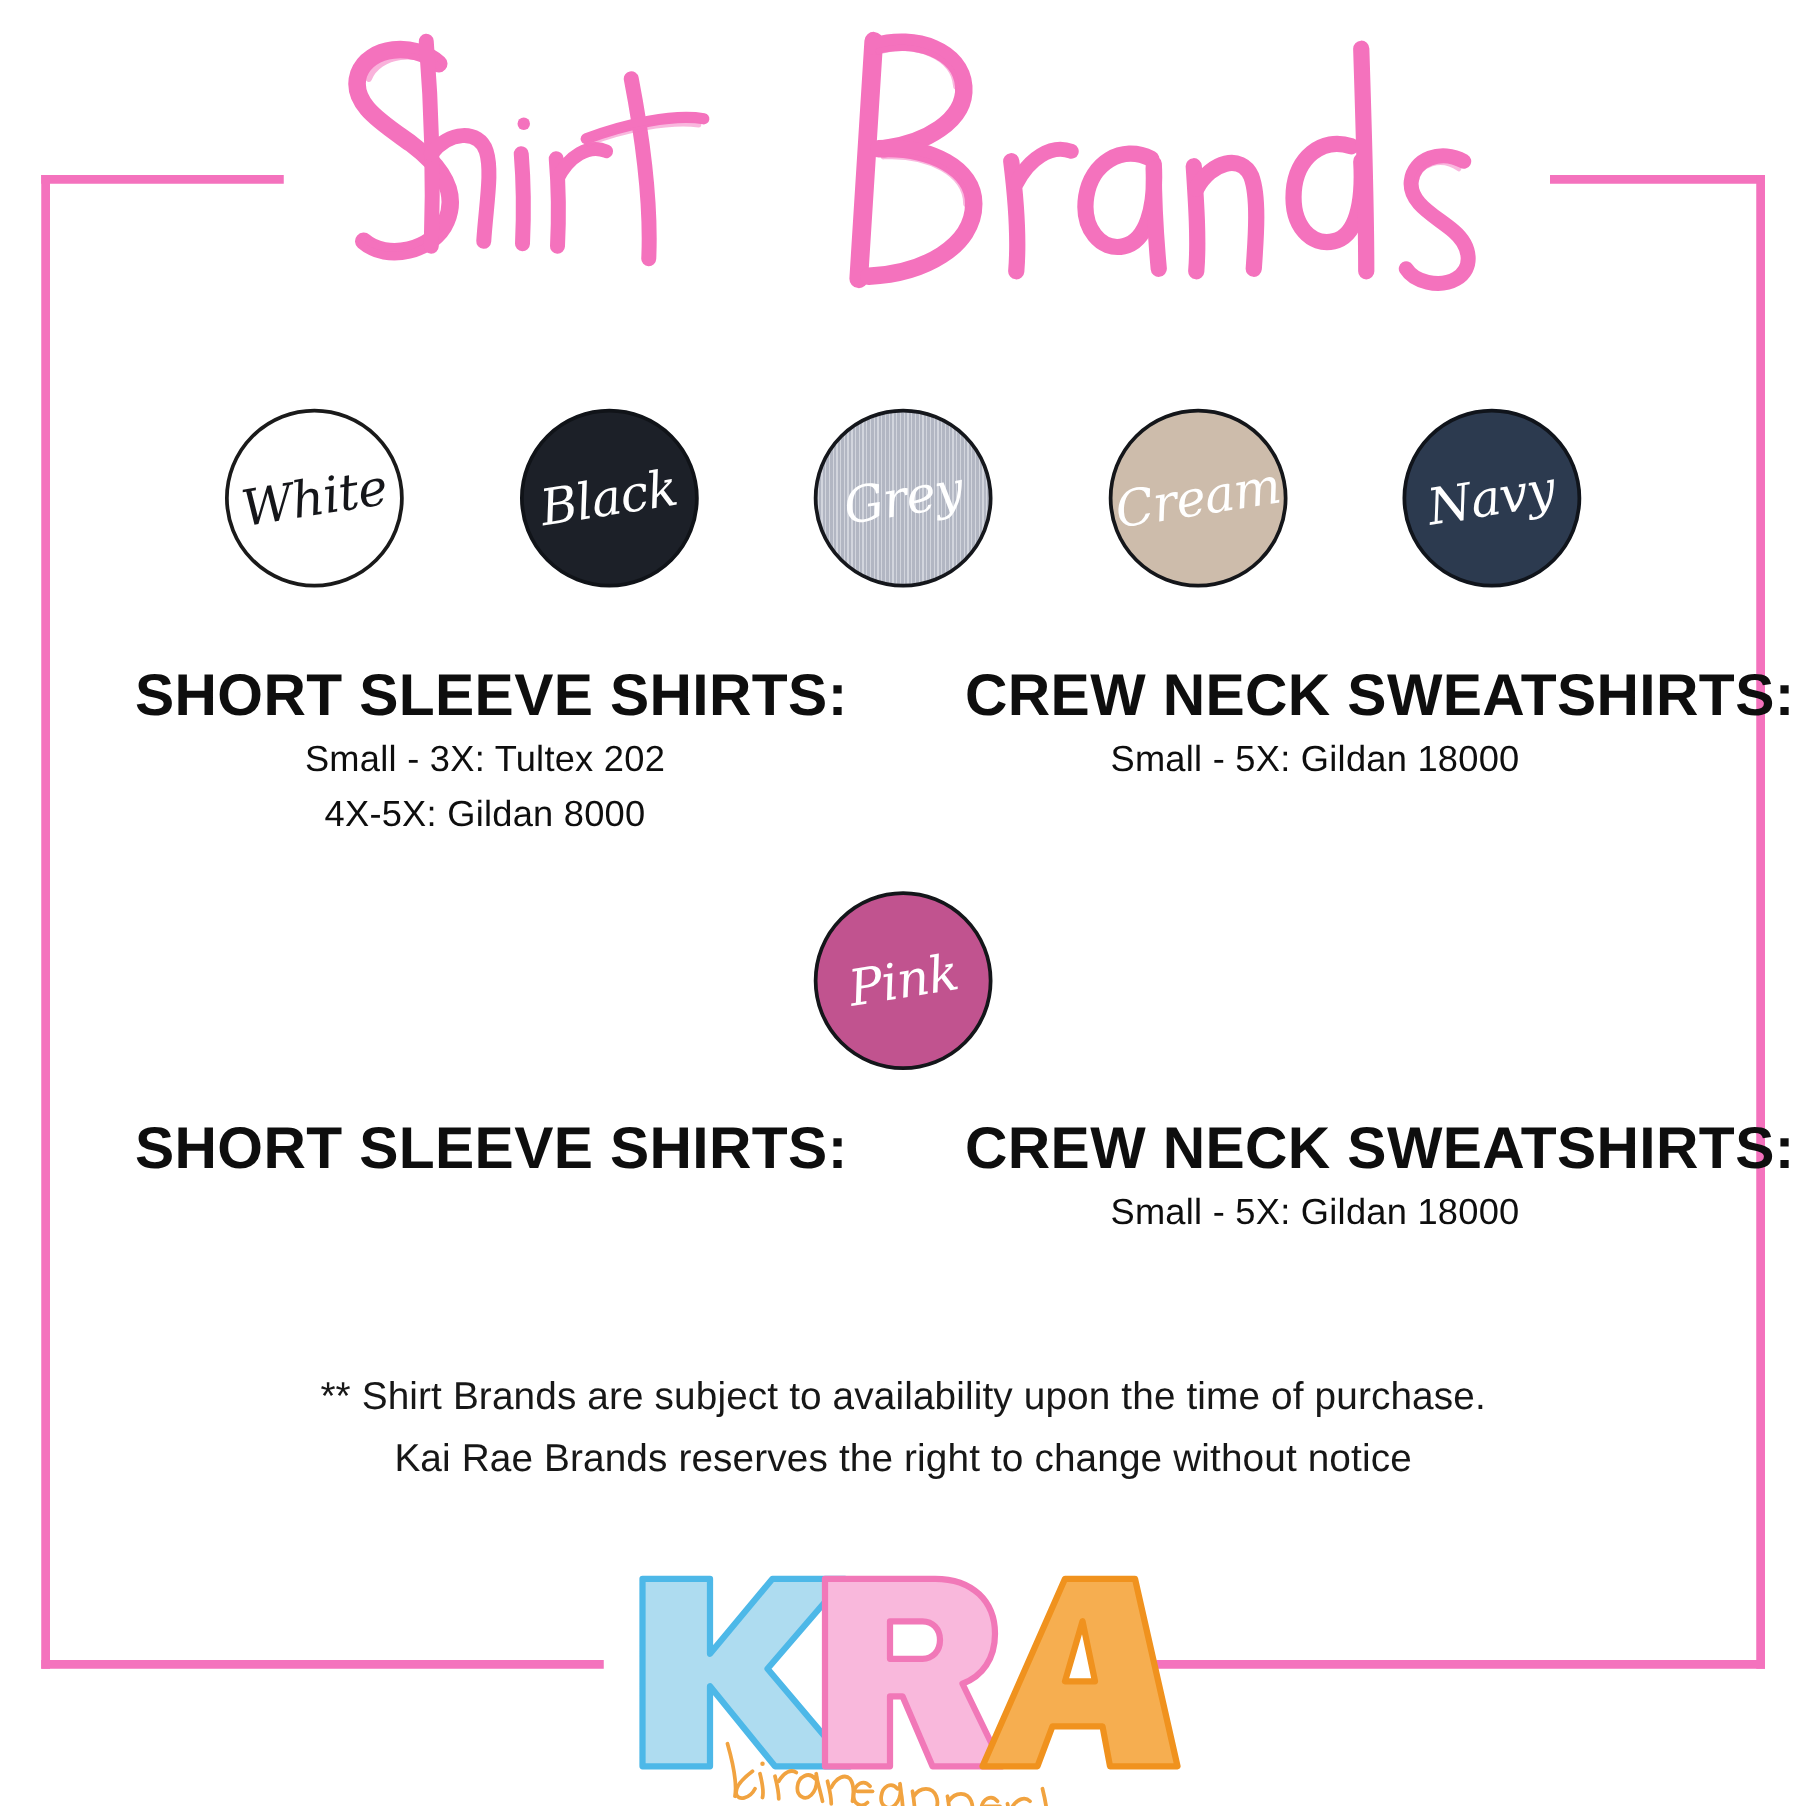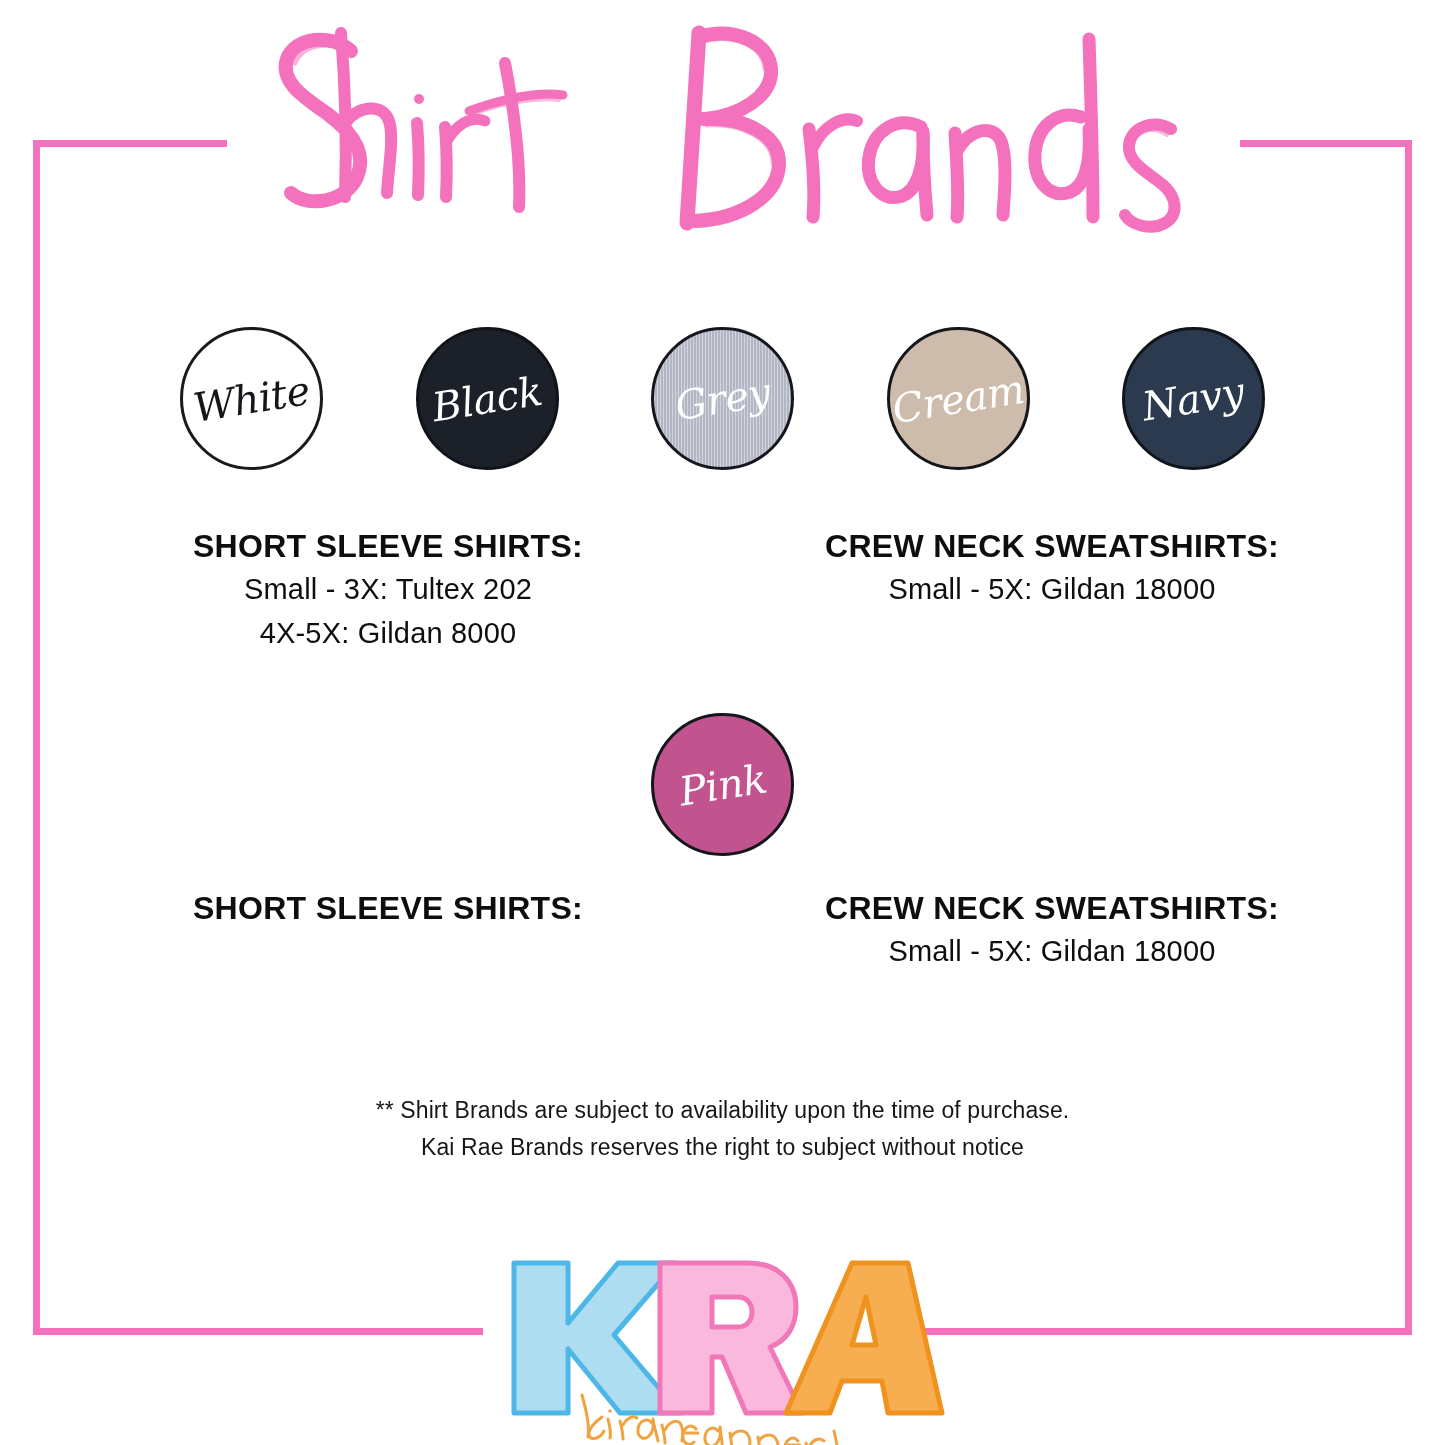--- a/index.html
+++ b/index.html
@@ -117,21 +117,21 @@
 
   
   .info-block {
     position: absolute;
     text-align: center;
     color: #0e0e0e;
   }
   .info-heading {
     font-family: "Liberation Sans", sans-serif;
     font-weight: bold;
-    font-size: 32px;
+    font-size: 47px;
     letter-spacing: 0.3px;
     line-height: 1.28;
     white-space: nowrap;
   }
   .info-line {
     font-family: "Liberation Sans", sans-serif;
     font-weight: normal;
     font-size: 29px;
     letter-spacing: 0.2px;
     line-height: 1.52;
@@ -146,21 +146,21 @@
   #disclaimer {
     position: absolute;
     left: 0;
     top: 1092px;
     width: 1445px;
     text-align: center;
     color: #171717;
   }
   .disclaimer-line {
     font-family: "Liberation Sans", sans-serif;
-    font-size: 23px;
+    font-size: 31px;
     line-height: 1.6;
     letter-spacing: 0.1px;
   }
 
   
   #logo {
     position: absolute;
     left: 490px;
     top: 1245px;
     width: 470px;
@@ -265,21 +265,21 @@
     <div class="info-heading">SHORT SLEEVE SHIRTS:</div>
   </div>
 
   <div class="info-block" id="info-cn-pink">
     <div class="info-heading">CREW NECK SWEATSHIRTS:</div>
     <div class="info-line">Small - 5X: Gildan 18000</div>
   </div>
 
   <div id="disclaimer">
     <div class="disclaimer-line">** Shirt Brands are subject to availability upon the time of purchase.</div>
-    <div class="disclaimer-line">Kai Rae Brands reserves the right to subject without notice</div>
+    <div class="disclaimer-line">Kai Rae Brands reserves the right to change without notice</div>
   </div>
 
   <div id="logo">
     <svg id="logo-svg" width="470" height="200" viewBox="0 0 470 200" aria-hidden="true">
 
       <g>
         <path d="M24 18 H78 V78 L128 18 H186 L124 90 L190 168 H130 L78 104 V168 H24 Z" fill="#AEDCF0" stroke="#4DB8E8" stroke-width="5" stroke-linejoin="round"></path>
       </g>
 
       <g>

